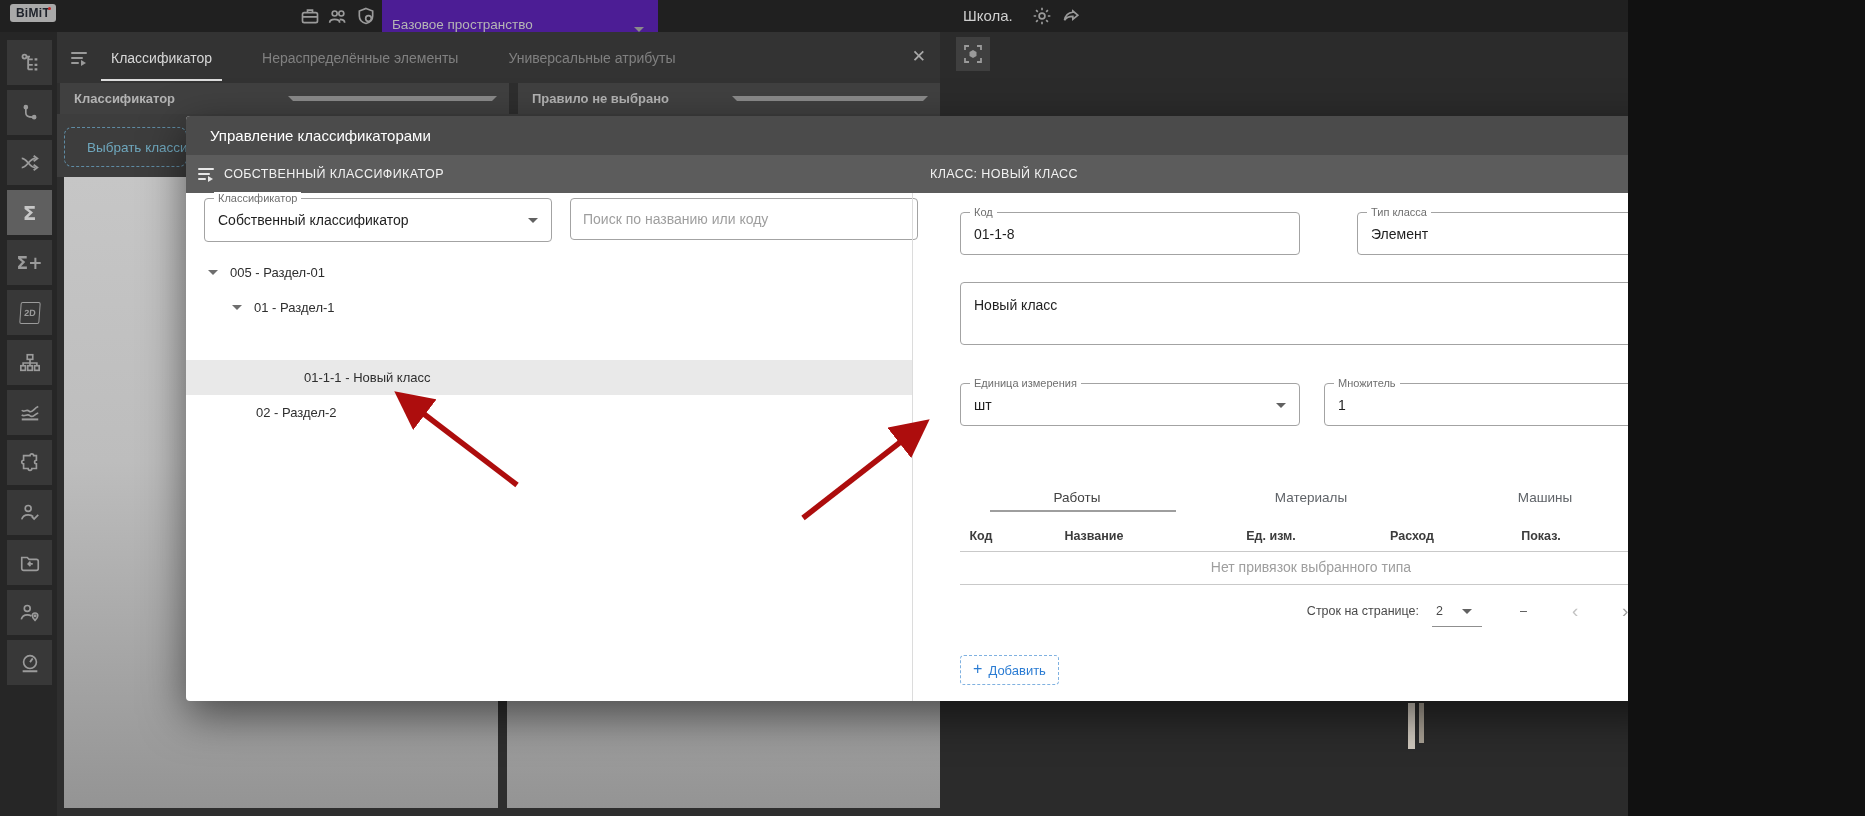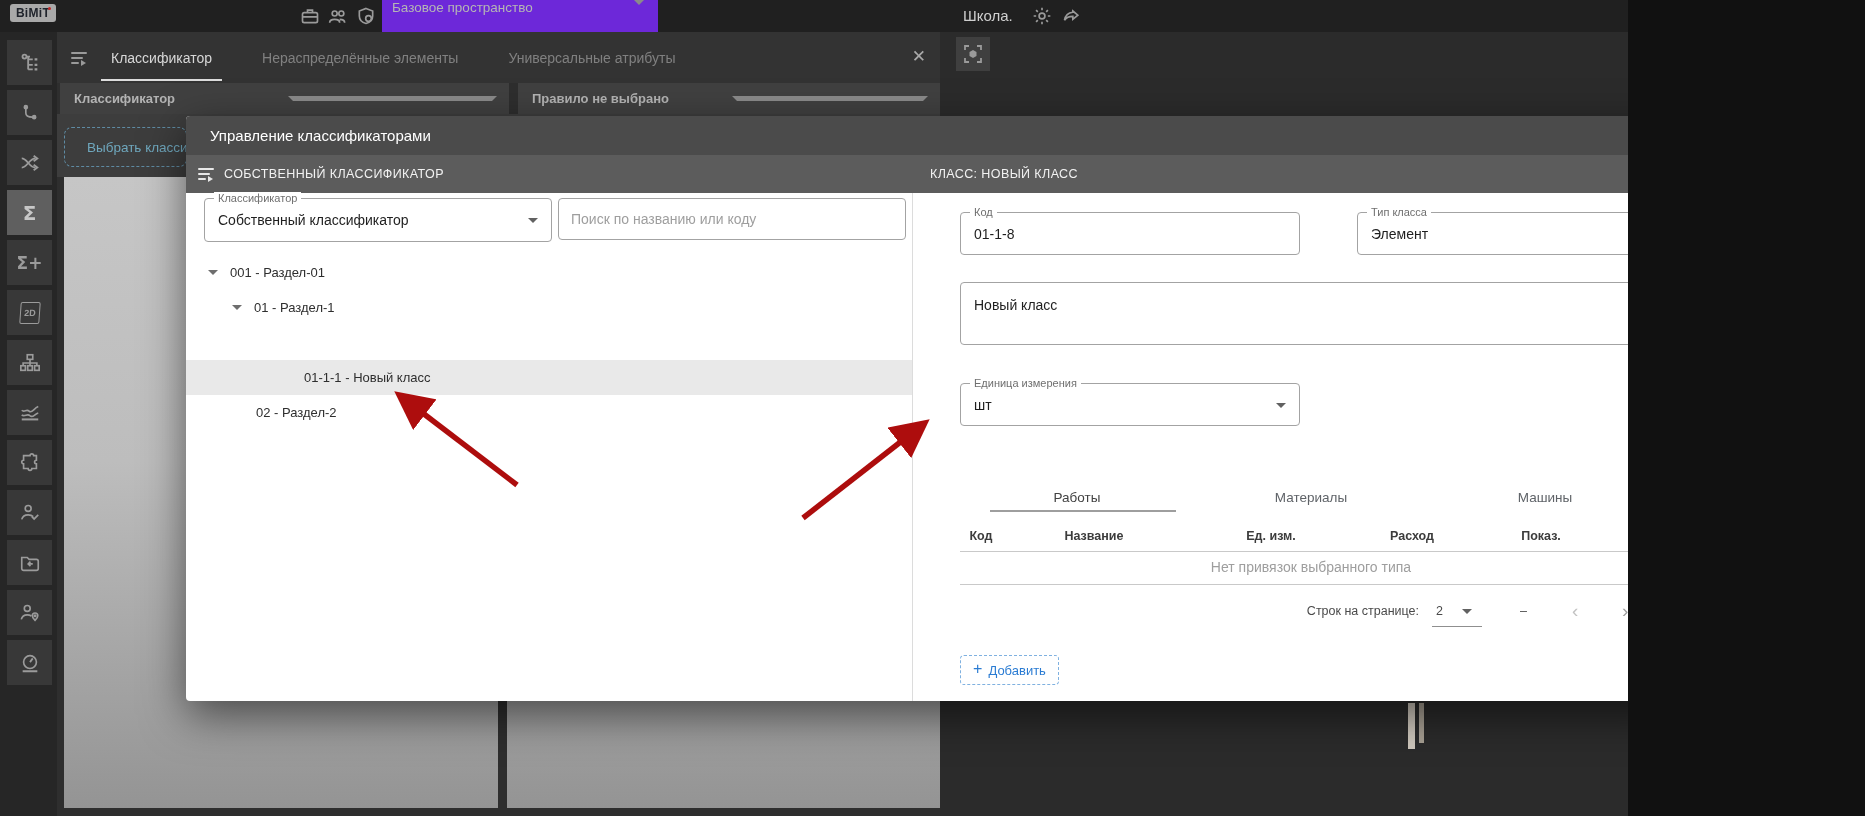--- a/index.html
+++ b/index.html
@@ -9,21 +9,21 @@
   .abs{position:absolute;}
   svg{display:block;}
   .ico{color:#9a9a9a;}
   
   #topbar{left:0;top:0;width:1865px;height:32px;background:#202020;}
   .logo{left:10px;top:4px;width:46px;height:18px;background:#a9a9a9;border-radius:3px;
         color:#20242c;font-size:12px;font-weight:bold;text-align:center;line-height:18px;letter-spacing:.3px;}
   .logo i{font-style:normal;position:relative;}
   .logo i:after{content:"";position:absolute;top:1px;right:-1px;width:3px;height:3px;background:#c62828;border-radius:50%;}
   .tb-ico{top:6px;width:20px;height:20px;}
-  #ws-section{left:382px;top:0;width:276px;height:32px;background:#6d28d9;display:flex;align-items:flex-start;}
+  #ws-section{left:382px;top:0;width:276px;height:32px;background:#4c1d95;display:flex;align-items:flex-end;}
   #ws-section .lbl{color:#b5b5b5;font-size:13.5px;margin-left:10px;flex:1;}
   .caret{width:0;height:0;border-left:5px solid transparent;border-right:5px solid transparent;border-top:5px solid #8a8a8a;}
   #project-title{color:#cfcfcf;font-size:15px;top:7px;left:963px;}
   
   #left-rail{left:0;top:32px;width:57px;height:784px;background:#262626;}
   .lr-tile{left:7px;width:45px;height:45px;background:#383838;display:flex;align-items:center;justify-content:center;color:#9b9b9b;}
   .lr-tile.active{background:#5f5f5f;color:#c7c7c7;}
   .lr-glyph{font-size:20px;font-weight:bold;font-family:"DejaVu Sans",sans-serif;}
   .sheet2d{width:18px;height:20px;border:1.5px solid currentColor;border-radius:2px;
            font-size:9px;font-weight:bold;display:flex;align-items:center;justify-content:center;transform:skewX(-4deg);}
@@ -413,26 +413,26 @@
         </span>
       <span class="m-sub-t" style="left:38px">СОБСТВЕННЫЙ КЛАССИФИКАТОР</span>
       <span class="m-sub-t" style="left:744px">КЛАСС: НОВЫЙ КЛАСС</span>
     </div>
 
     <div class="abs field" style="left:18px;top:82px;width:346px;height:42px">
       <span class="flabel">Классификатор</span>
       <span class="fval">Собственный классификатор</span>
       <span class="caret"></span>
     </div>
-    <input class="abs search-input" style="left: 372px; top: 82px; width: 322px; height: 40px;" placeholder="Поиск по названию или коду">
+    <input class="abs search-input" style="left: 384px; top: 82px; width: 322px; height: 40px;" placeholder="Поиск по названию или коду">
 
     <div class="abs tree-row" style="top:139px">
       <span style="width:22px"></span>
         <span class="tree-caret"></span>
-      <span>001 - Раздел-01</span>
+      <span>005 - Раздел-01</span>
       </div>
     <div class="abs tree-row" style="top:174px">
       <span style="width:46px"></span>
         <span class="tree-caret"></span>
       <span>01 - Раздел-1</span>
       </div>
     <div class="abs tree-row selected" style="top:244px">
       <span style="width:118px"></span>
       <span>01-1-1 - Новый класс</span>
       </div>
@@ -453,20 +453,24 @@
       <span class="caret"></span>
     </div>
     <div class="abs field" style="left:774px;top:166px;width:702px;height:61px">
       <span class="fval" style="top:14px;transform:none">Новый класс</span>
       <span class="resize-grip"></span>
     </div>
     <div class="abs field" style="left:774px;top:267px;width:338px;height:41px">
       <span class="flabel">Единица измерения</span>
       <span class="fval">шт</span>
       <span class="caret"></span>
+    </div>
+    <div class="abs field" style="left:1138px;top:267px;width:338px;height:41px">
+      <span class="flabel">Множитель</span>
+      <span class="fval">1</span>
     </div>
 
     <span class="rtab" style="left:774px;color:#424242">Работы</span>
     <span class="rtab" style="left:1008px">Материалы</span>
     <span class="rtab" style="left:1242px">Машины</span>
     <div id="rtab-underline" class="abs"></div>
 
     <span class="thead" style="left:795px">Код</span>
     <span class="thead" style="left:908px">Название</span>
     <span class="thead" style="left:1085px">Ед. изм.</span>

